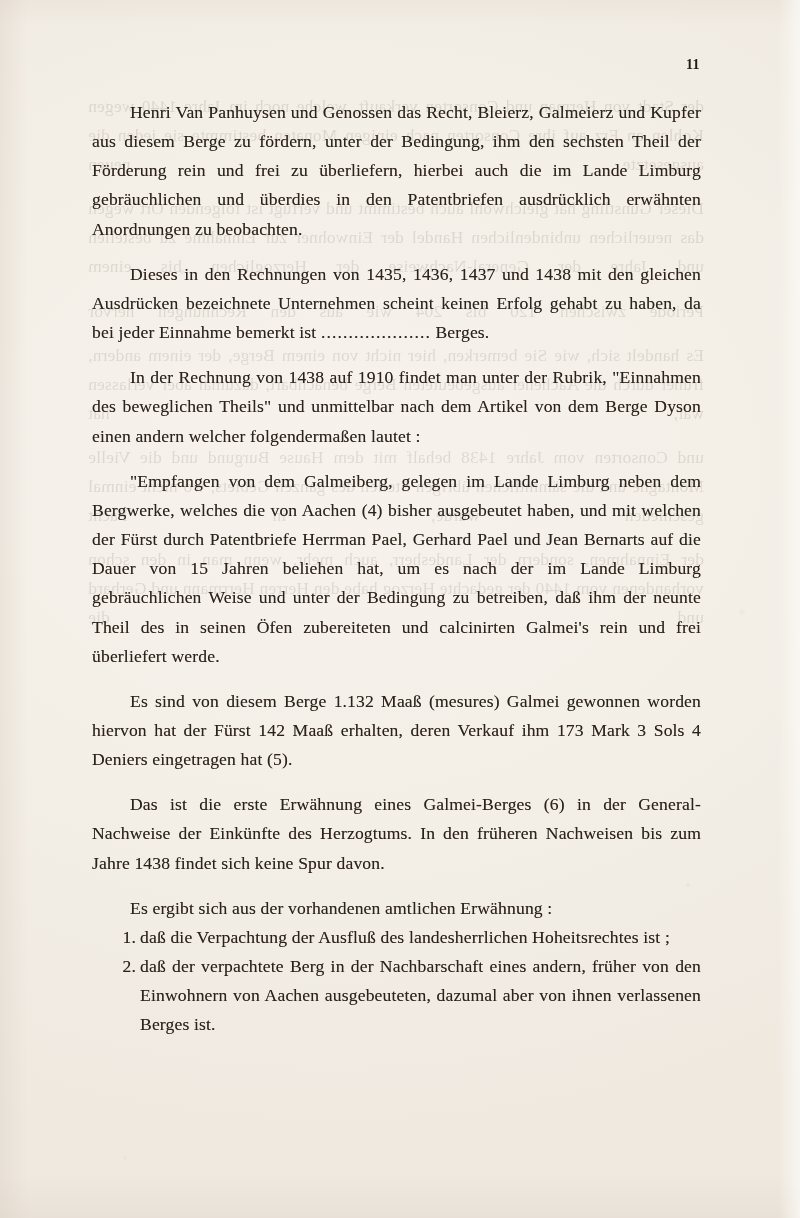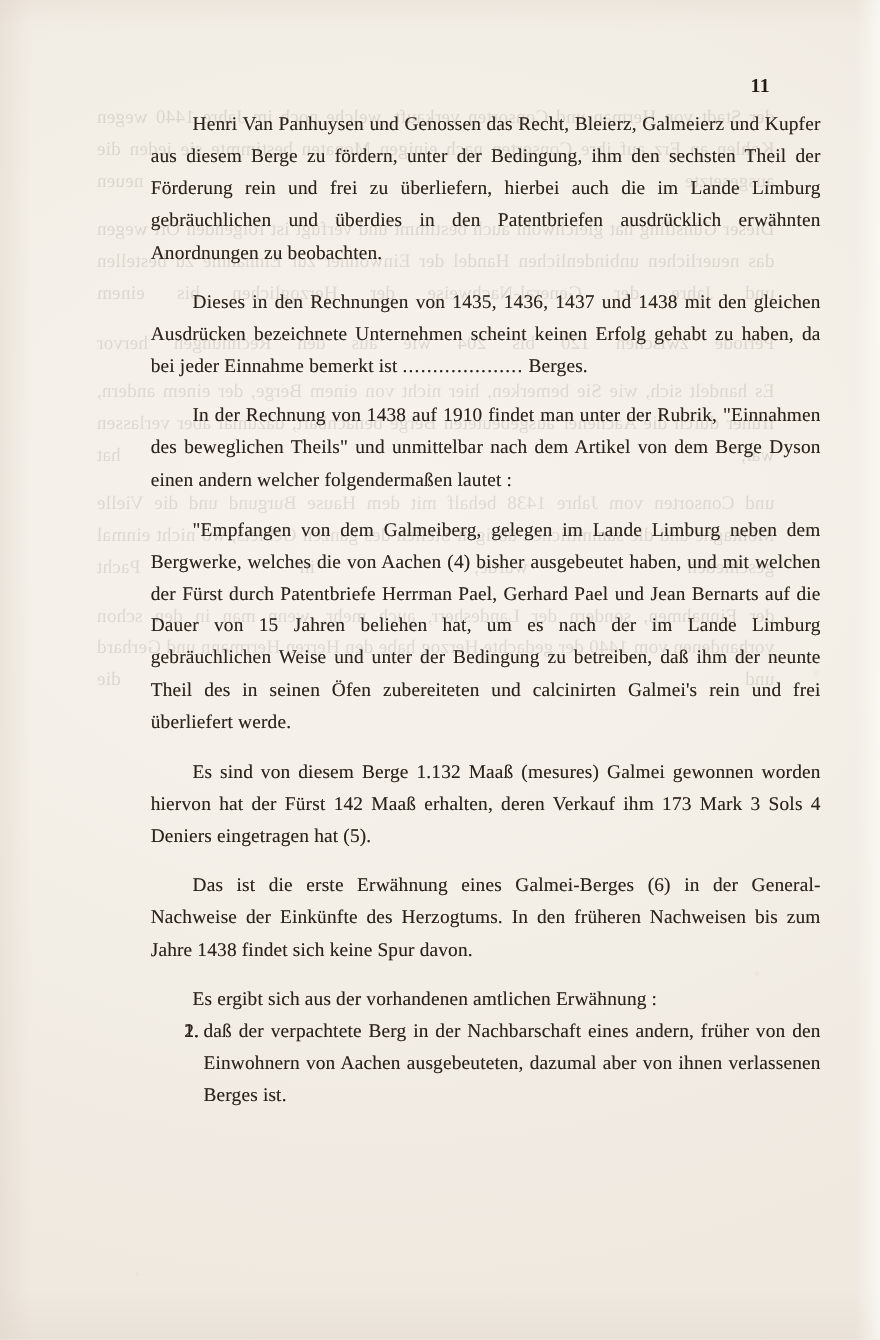--- a/index.html
+++ b/index.html
@@ -77,39 +77,38 @@
     position: absolute;
     left: 0; top: 0;
     width: 800px;
     height: 1218px;
     z-index: 4;
   }
 
   .folio {
     position: absolute;
     right: 100px;
-    top: 68px;
+    top: 57px;
     font-weight: bold;
-    font-size: 18px;
+    font-size: 14px;
     color: #231b13;
     letter-spacing: .4px;
   }
 
   .textblock {
     position: absolute;
     left: 92px;
     top: 98px;
     width: 609px;
     color: #2b221a;
     font-size: 17.6px;
     line-height: 29.15px;
     text-align: justify;
     letter-spacing: .15px;
     text-shadow: 0 0 .55px rgba(43,34,26,.40);
-    margin-left: 45px;
   }
 
   .para {
     margin: 0 0 0 0;
     text-indent: 38px;
     text-align: justify;
   }
   .gap { height: 16px; }
 
   
@@ -174,20 +173,21 @@
       <div class="gap"></div>
 
       <p class="para">Das ist die erste Erwähnung eines Galmei-Berges (6) in der General-Nachweise der Einkünfte des Herzogtums. In den früheren Nachweisen bis zum Jahre 1438 findet sich keine Spur davon.</p>
       <div class="gap"></div>
 
       <p class="para">Es ergibt sich aus der vorhandenen amtlichen Erwähnung :</p>
 
       <ol class="numlist">
         <li>
           <span class="marker">1.</span>
+          <span>daß die Verpachtung der Ausfluß des landesherrlichen Hoheitsrechtes ist ;</span>
         </li>
         <li>
           <span class="marker">2.</span>
           <span>daß der verpachtete Berg in der Nachbarschaft eines andern, früher von den Einwohnern von Aachen ausgebeuteten, dazumal aber von ihnen verlassenen Berges ist.</span>
         </li>
       </ol>
 
     </div>
   </div>
 </div>

